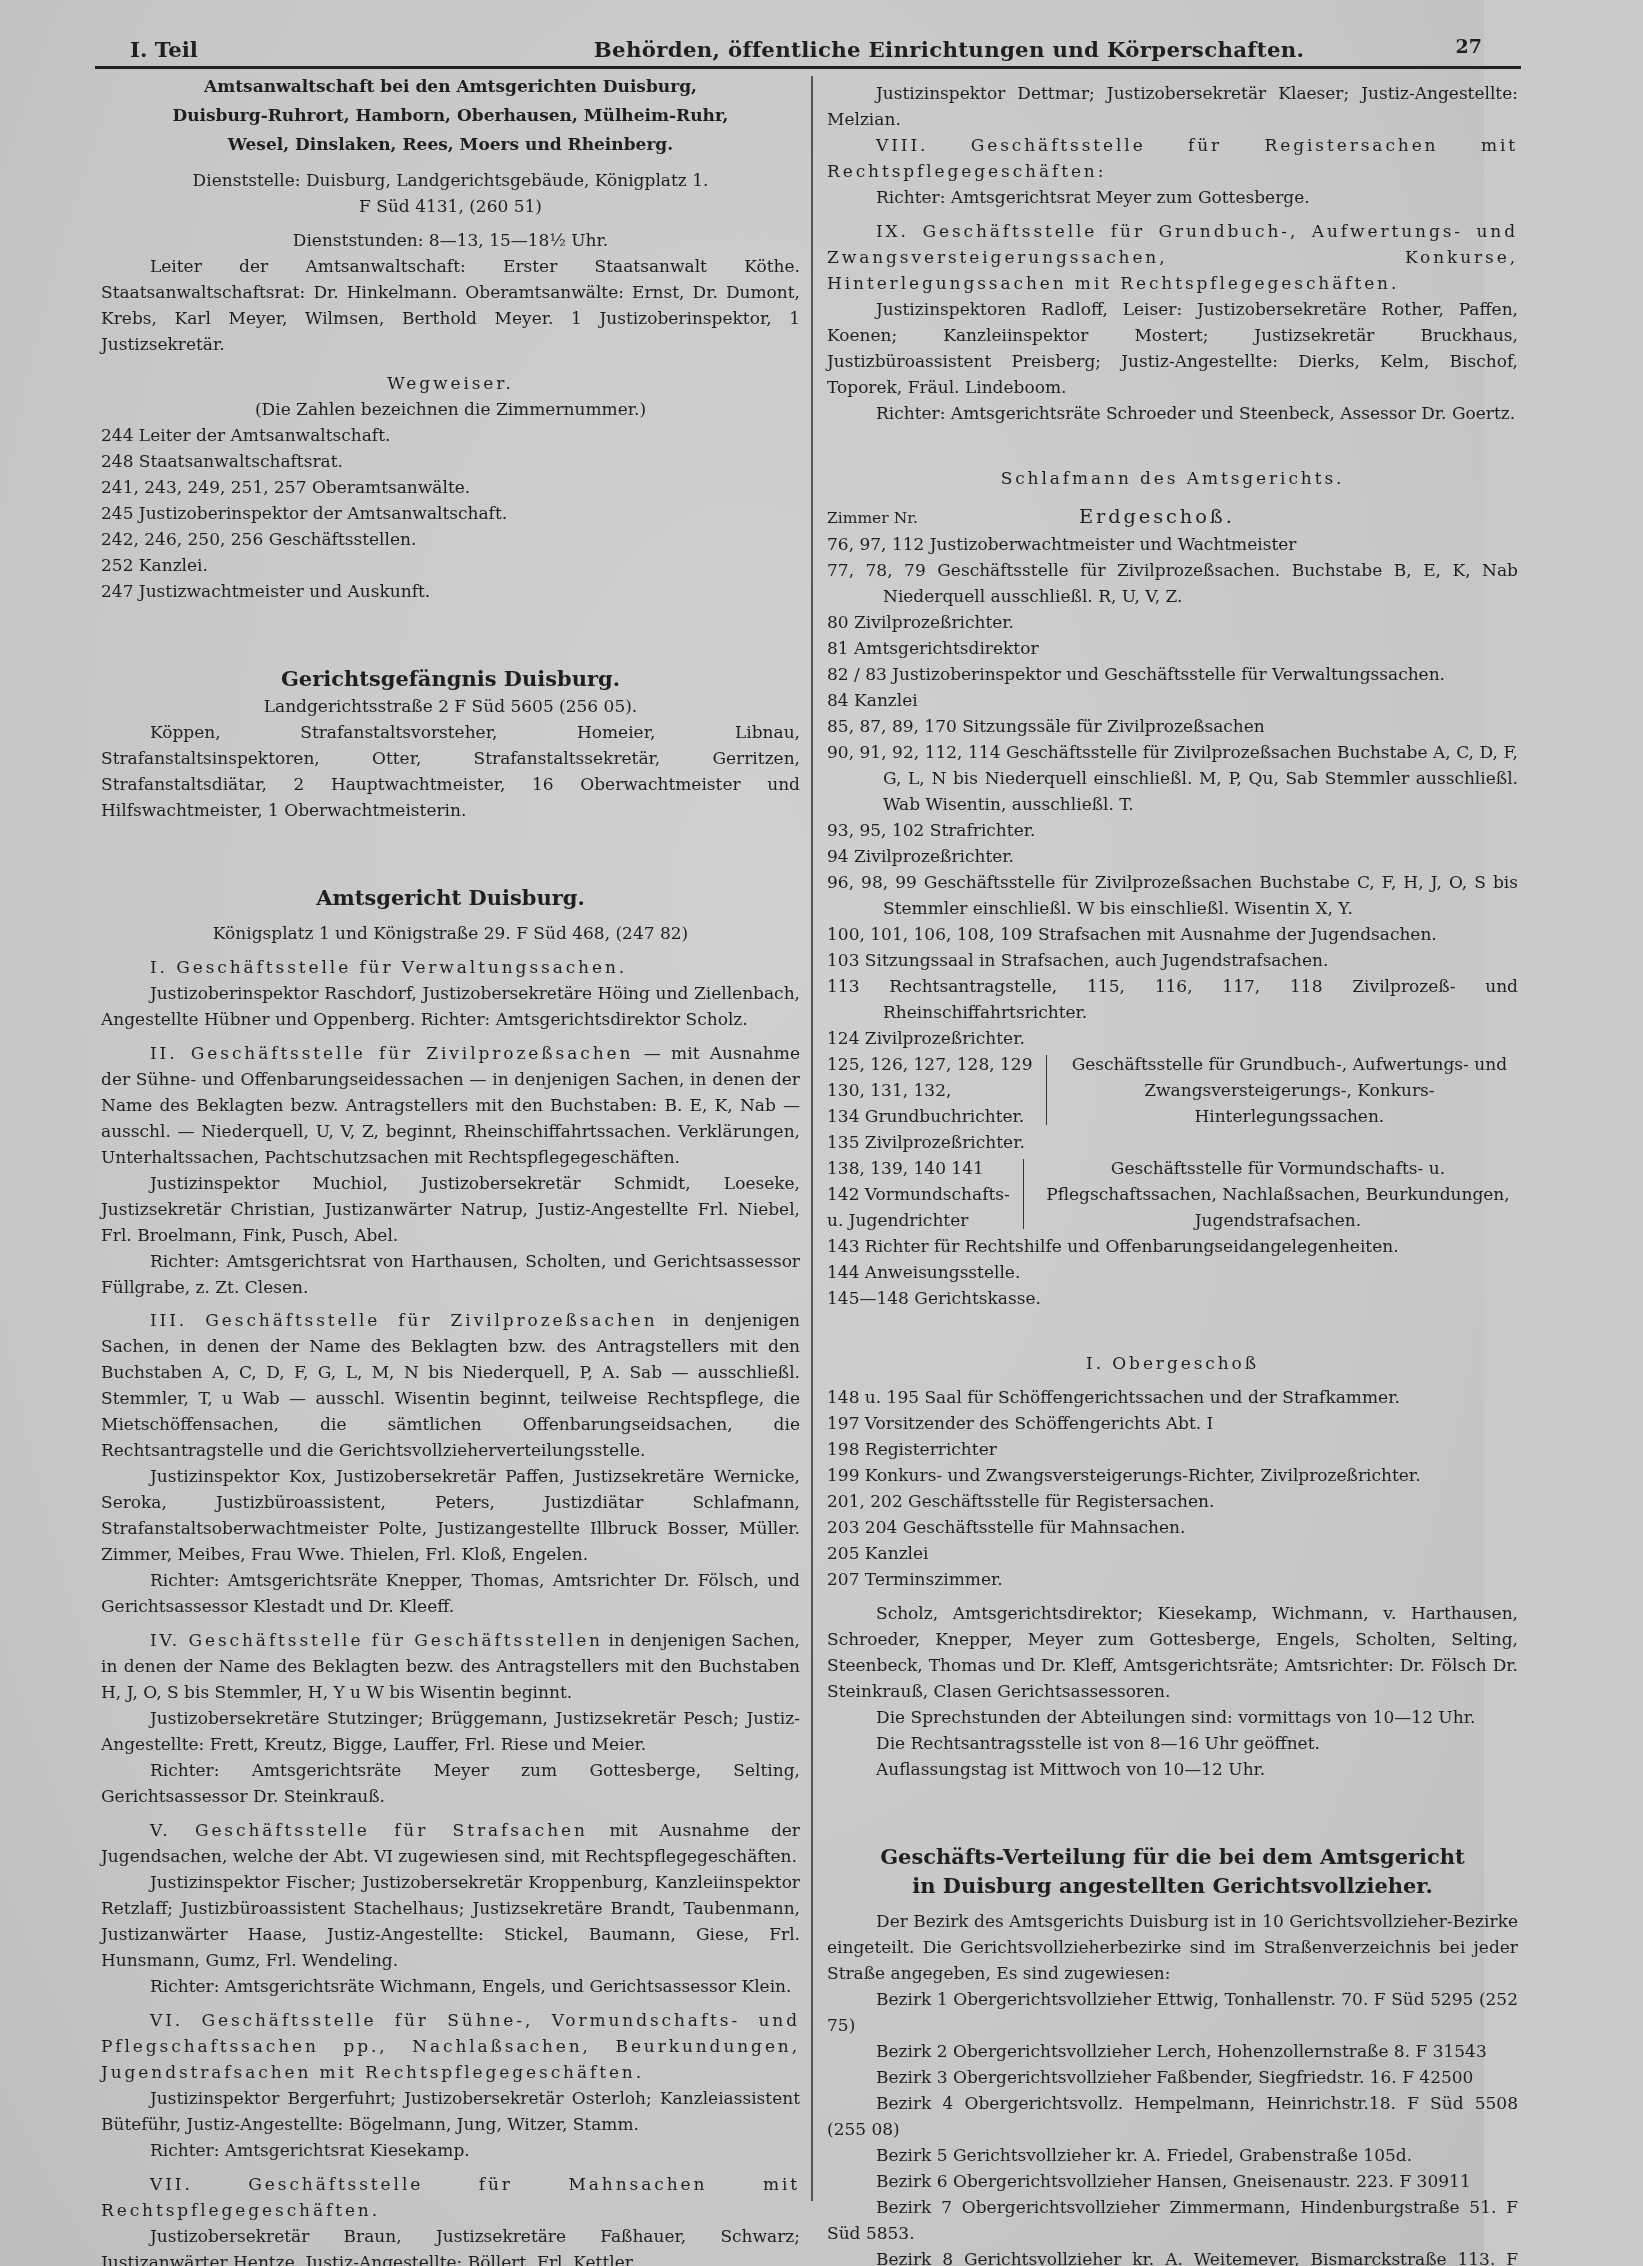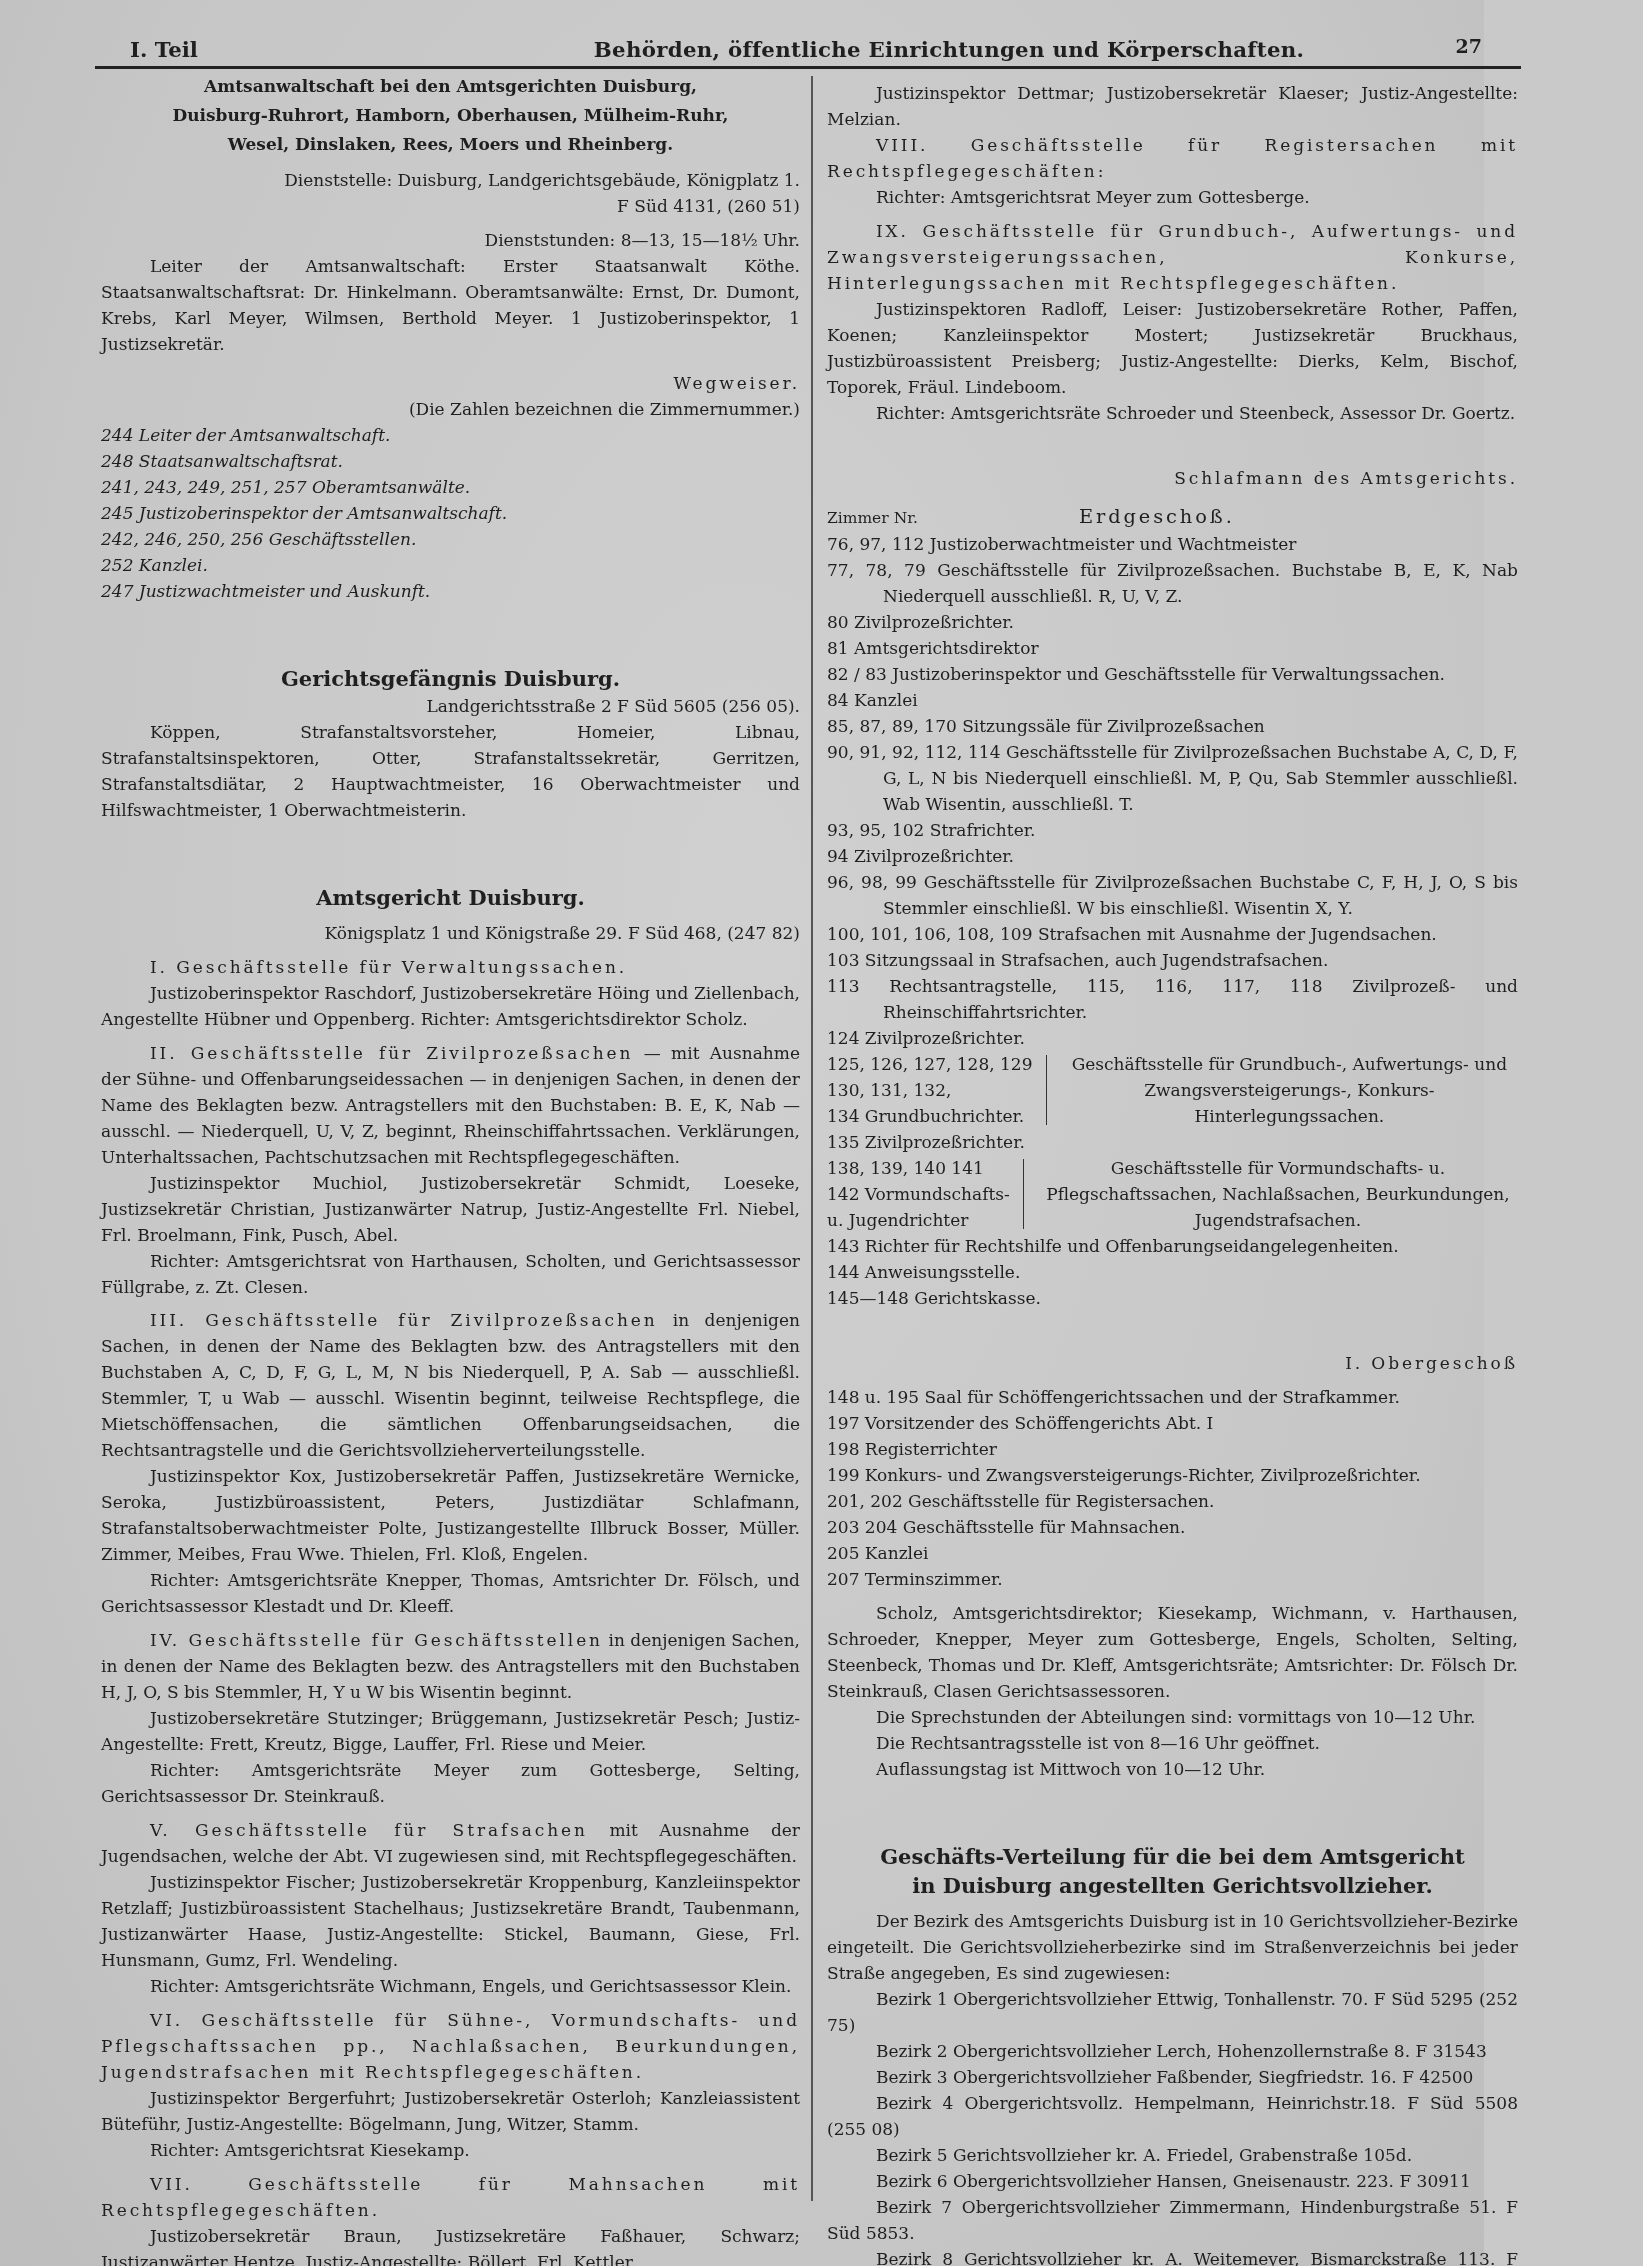--- a/index.html
+++ b/index.html
@@ -20,26 +20,26 @@
   }
   .runhead .l { position: absolute; left: 35px; top: 3.9px; }
   .runhead .c { position: absolute; left: 369px; width: 970px; top: 3.9px; text-align: center; letter-spacing: 0.3px; }
   .runhead .r { position: absolute; right: 39px; top: 1.9px; font-size: 19px; }
   .divider { position: absolute; left: 811px; top: 76px; width: 1.9px; height: 2125px; background: #555; }
   .col { position: absolute; top: 72px; font-size: 17px; line-height: 26px; }
   .col.left { left: 101px; width: 699px; }
   .col.right { left: 827px; width: 691px; }
   p { margin: 0; text-align: justify; }
   .ind { text-indent: 49px; }
-  .ctr { text-align: right; }
+  .ctr { text-align: center; }
   .h1 { font-weight: bold; font-size: 17px; line-height: 29px; text-align: center; margin: 0; }
   .h2 { font-weight: bold; font-size: 21px; line-height: 29px; text-align: center; margin: 0; }
   .sp { letter-spacing: 2.9px; }
   .gap8 { height: 7.8px; } .gap14 { height: 13.6px; } .gap40 { height: 39px; } .gap60 { height: 60px; }
-  .hang { padding-left: 49px; text-indent: -49px; font-style: italic; }
+  .hang { padding-left: 49px; text-indent: -49px; }
   .hang2 { padding-left: 56px; text-indent: -56px; }
   .brace-group { display: flex; align-items: stretch; }
   .brace-group .lhs { flex: 0 0 auto; }
   .brace-group .bar { width: 0; border-left: 1.9px solid #333; margin: 3.9px 13.6px 3.9px 13.6px; }
   .brace-group .rhs { flex: 1; text-align: center; }
   .zimmer { display: flex; align-items: baseline; }
   .zimmer .zl { font-size: 15.5px; width: 252px; }
   .zimmer .zc { font-weight: normal; font-size: 19.4px; letter-spacing: 2.9px; }
 </style>
 </head>

